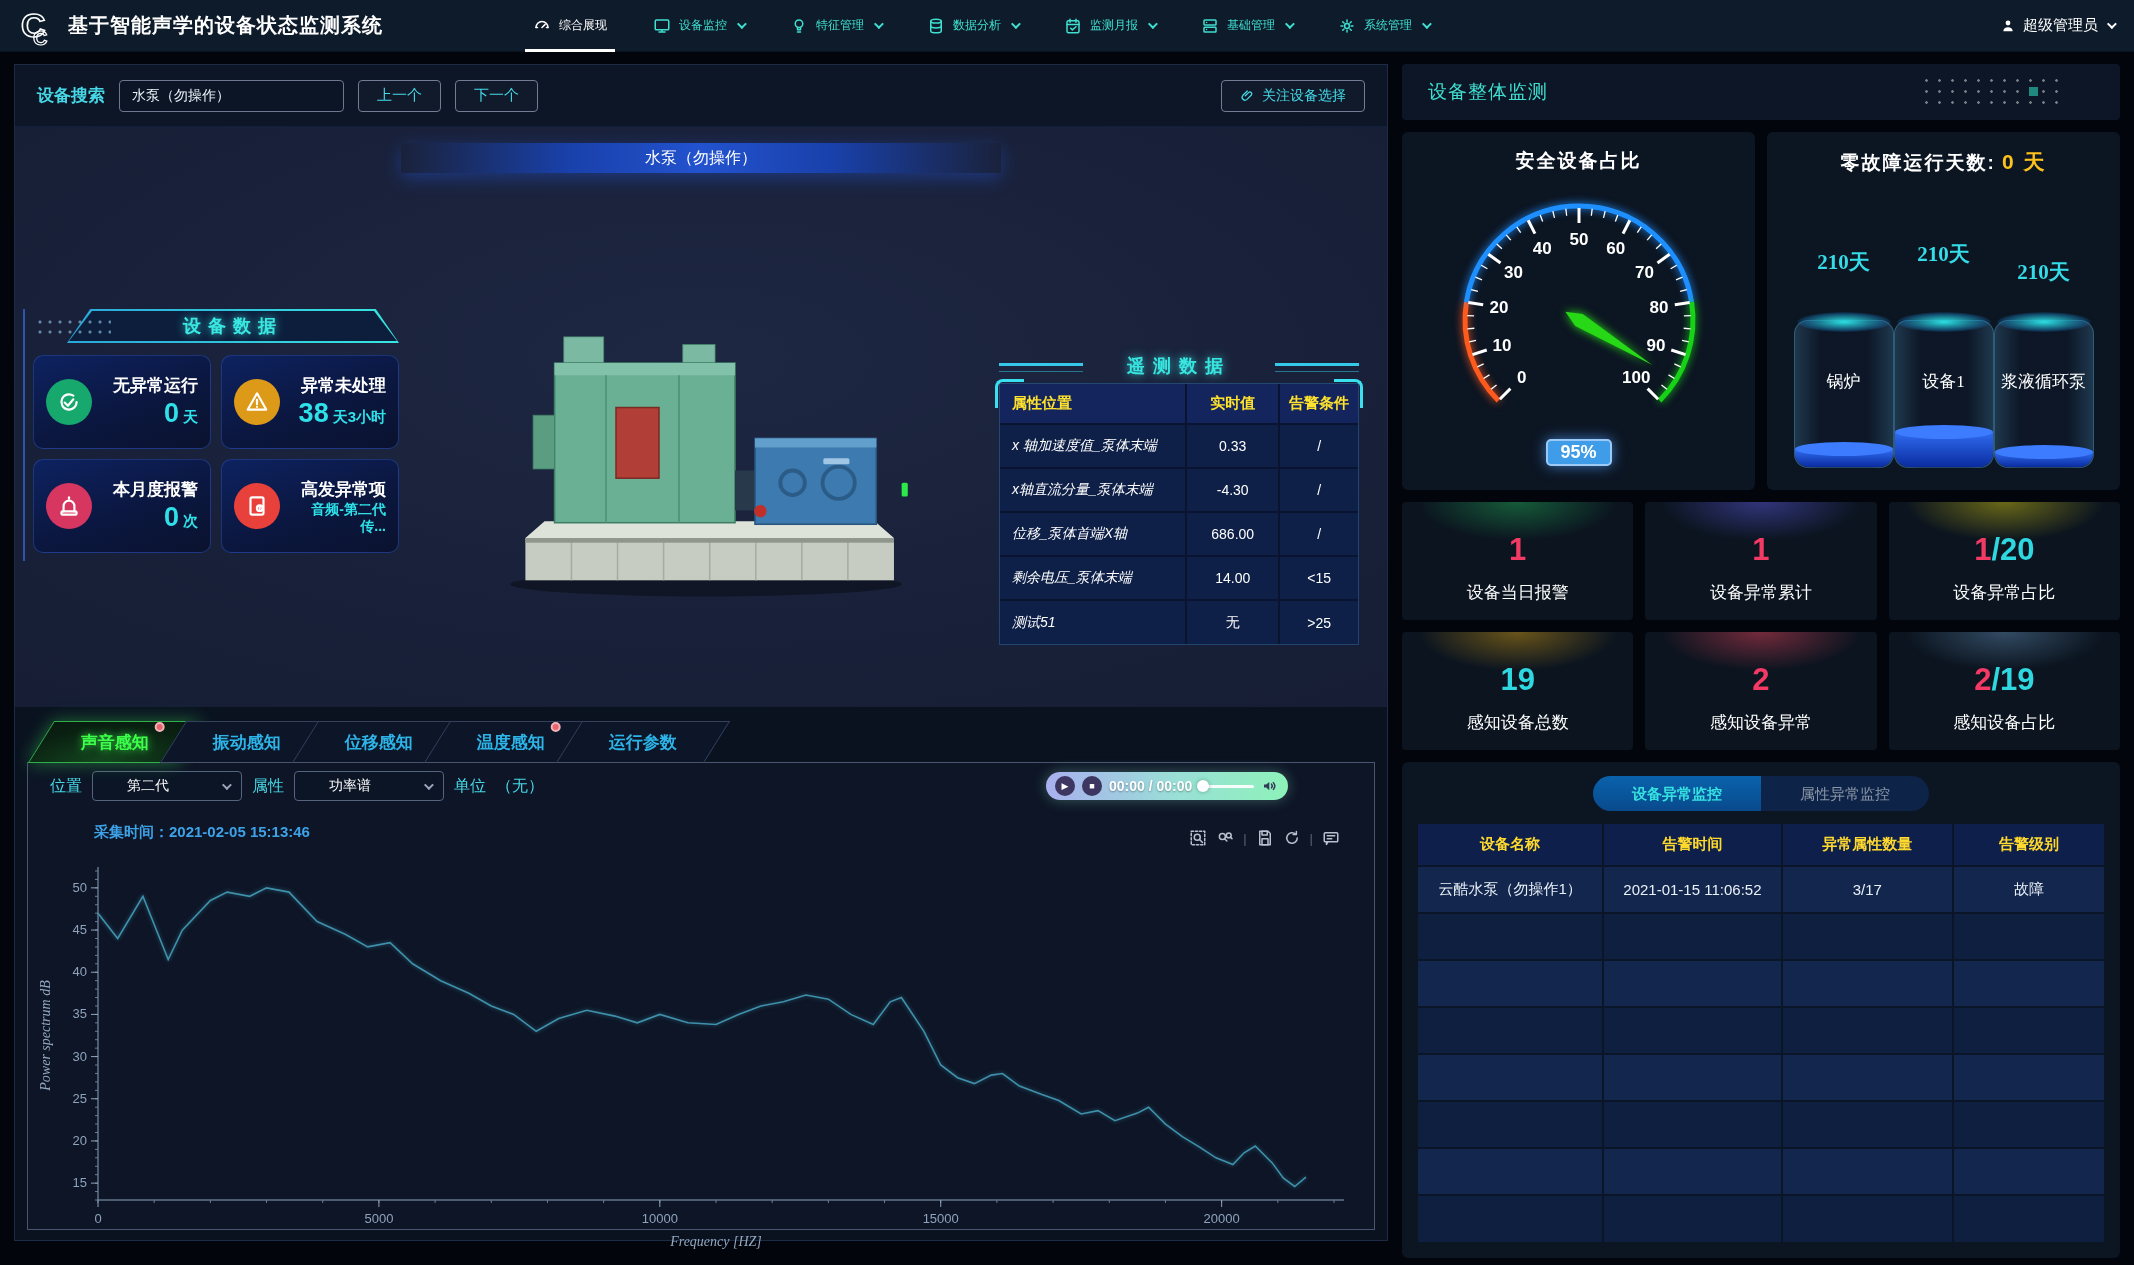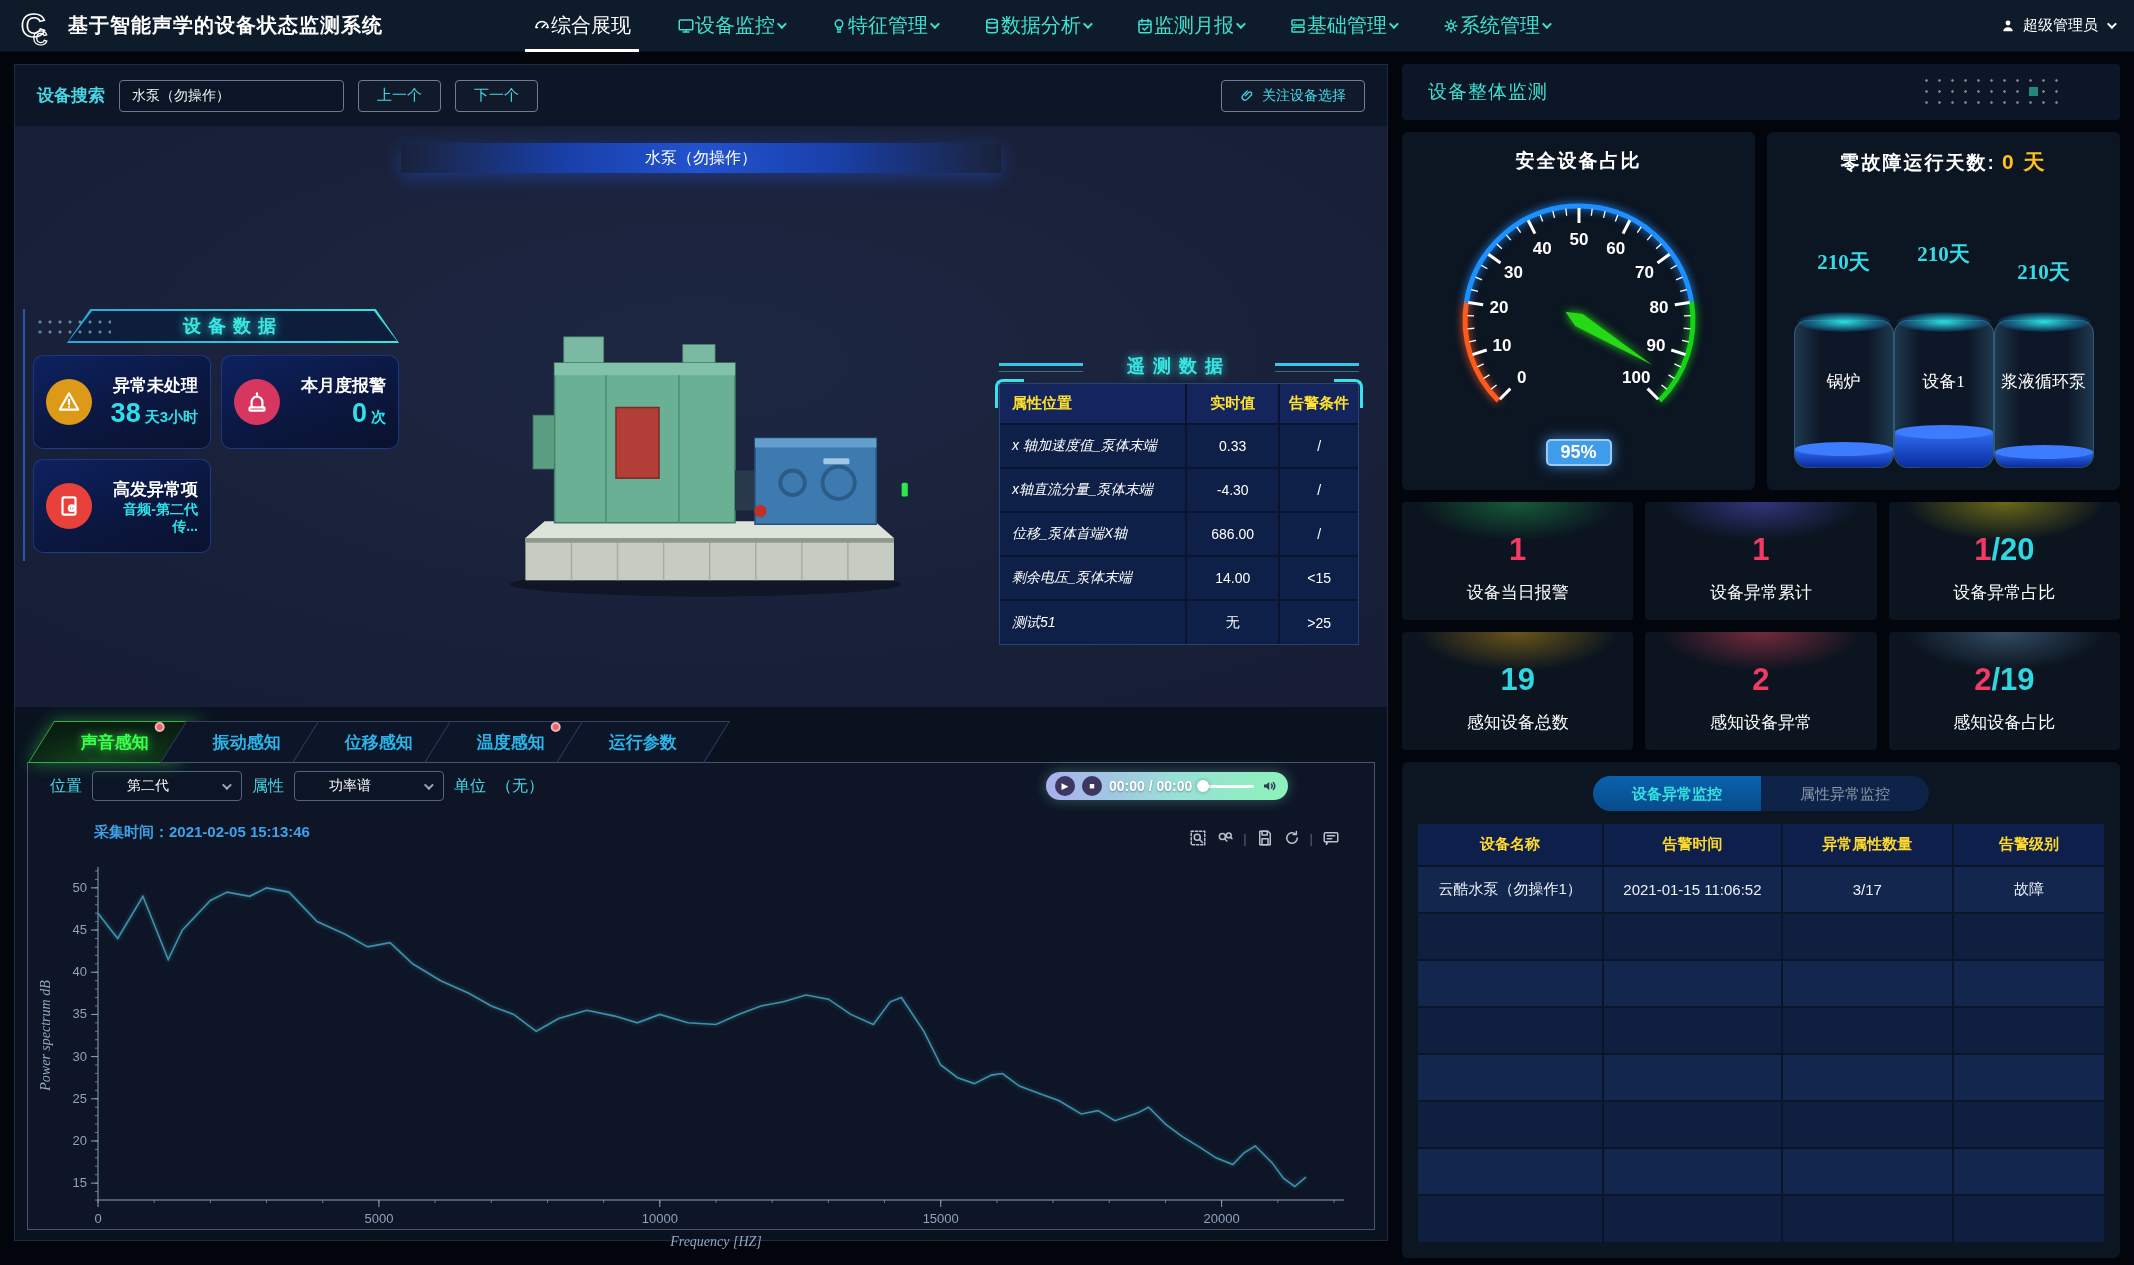--- a/index.html
+++ b/index.html
@@ -5,21 +5,21 @@
   html,body{margin:0;padding:0;background:#02060c;font-family:"Liberation Sans",sans-serif;}
   body{width:2134px;height:1265px;overflow:hidden;color:#dfe8f2;}
   *{box-sizing:border-box;}
   svg{display:block;}
   
   .navbar{height:52px;background:#0e1b2a;display:flex;align-items:center;padding:0 20px;border-bottom:1px solid #09131f;}
   .brand{display:flex;align-items:center;gap:12px;color:#fff;}
   .brand h1{font-size:20px;font-weight:bold;margin:0;letter-spacing:1px;}
   .logo{width:36px;height:40px;}
   .nav-items{display:flex;gap:46px;margin-left:150px;}
-  .nav-item{height:52px;display:flex;align-items:center;color:#3fe0d0;font-size:20px;cursor:pointer;position:relative;}
+  .nav-item{height:52px;display:flex;align-items:center;gap:8px;color:#3fe0d0;font-size:12px;cursor:pointer;position:relative;}
   .nav-item .icon svg{width:18px;height:18px;}
   .nav-item.active{color:#fff;}
   .nav-item.active::after{content:"";position:absolute;left:-8px;right:-8px;bottom:0;height:3px;background:#fff;}
   .chev{width:7px;height:7px;border-right:2px solid currentColor;border-bottom:2px solid currentColor;transform:rotate(45deg) translateY(-2px);display:inline-block;margin-left:2px;}
   .user{margin-left:auto;display:flex;align-items:center;gap:7px;color:#fff;font-size:15px;cursor:pointer;}
   .user .icon svg{width:16px;height:16px;}
   
   .main{display:flex;gap:14px;padding:12px 14px;height:1201px;}
   .left-panel{width:1374px;flex:none;background:#0a1220;border:1px solid #1d2b45;display:flex;flex-direction:column;}
   .right-panel{flex:1;display:flex;flex-direction:column;gap:12px;}
@@ -303,20 +303,32 @@
         </svg>
 
         <div class="dd-panel">
           <div class="dd-header">
             <span class="hd-outer"></span>
               <span class="hd-inner"></span>
             <span class="hd-text">设备数据</span>
           </div>
           <div class="dd-grid" id="device-cards">
               <div class="dd-card">
+     <span class="dd-icon" style="background:#16a86d">
+                  <svg viewBox="0 0 24 24" width="18" height="18" fill="none" stroke="currentColor" stroke-width="2" stroke-linecap="round" stroke-linejoin="round">
+                    <path d="M8 12.5l3 3 5-6"></path>
+                    <path d="M19 12a7 7 0 1 1-3-5.8"></path>
+                  </svg>
+                </span>
+     <div class="dd-texts">
+       <div class="dd-label">无异常运行</div>
+       <div class="dd-value">0<span class="dd-unit">天</span></div>
+     </div>
+   </div>
+              <div class="dd-card">
      <span class="dd-icon" style="background:#dd9a18">
                   <svg viewBox="0 0 24 24" width="18" height="18" fill="none" stroke="currentColor" stroke-width="2" stroke-linecap="round" stroke-linejoin="round">
                     <path d="M12 4L3.5 19h17z"></path>
                     <path d="M12 10v4M12 16.5v.01"></path>
                   </svg>
                 </span>
      <div class="dd-texts">
        <div class="dd-label">异常未处理</div>
        <div class="dd-value">38<span class="dd-unit">天3小时</span></div>
      </div>

